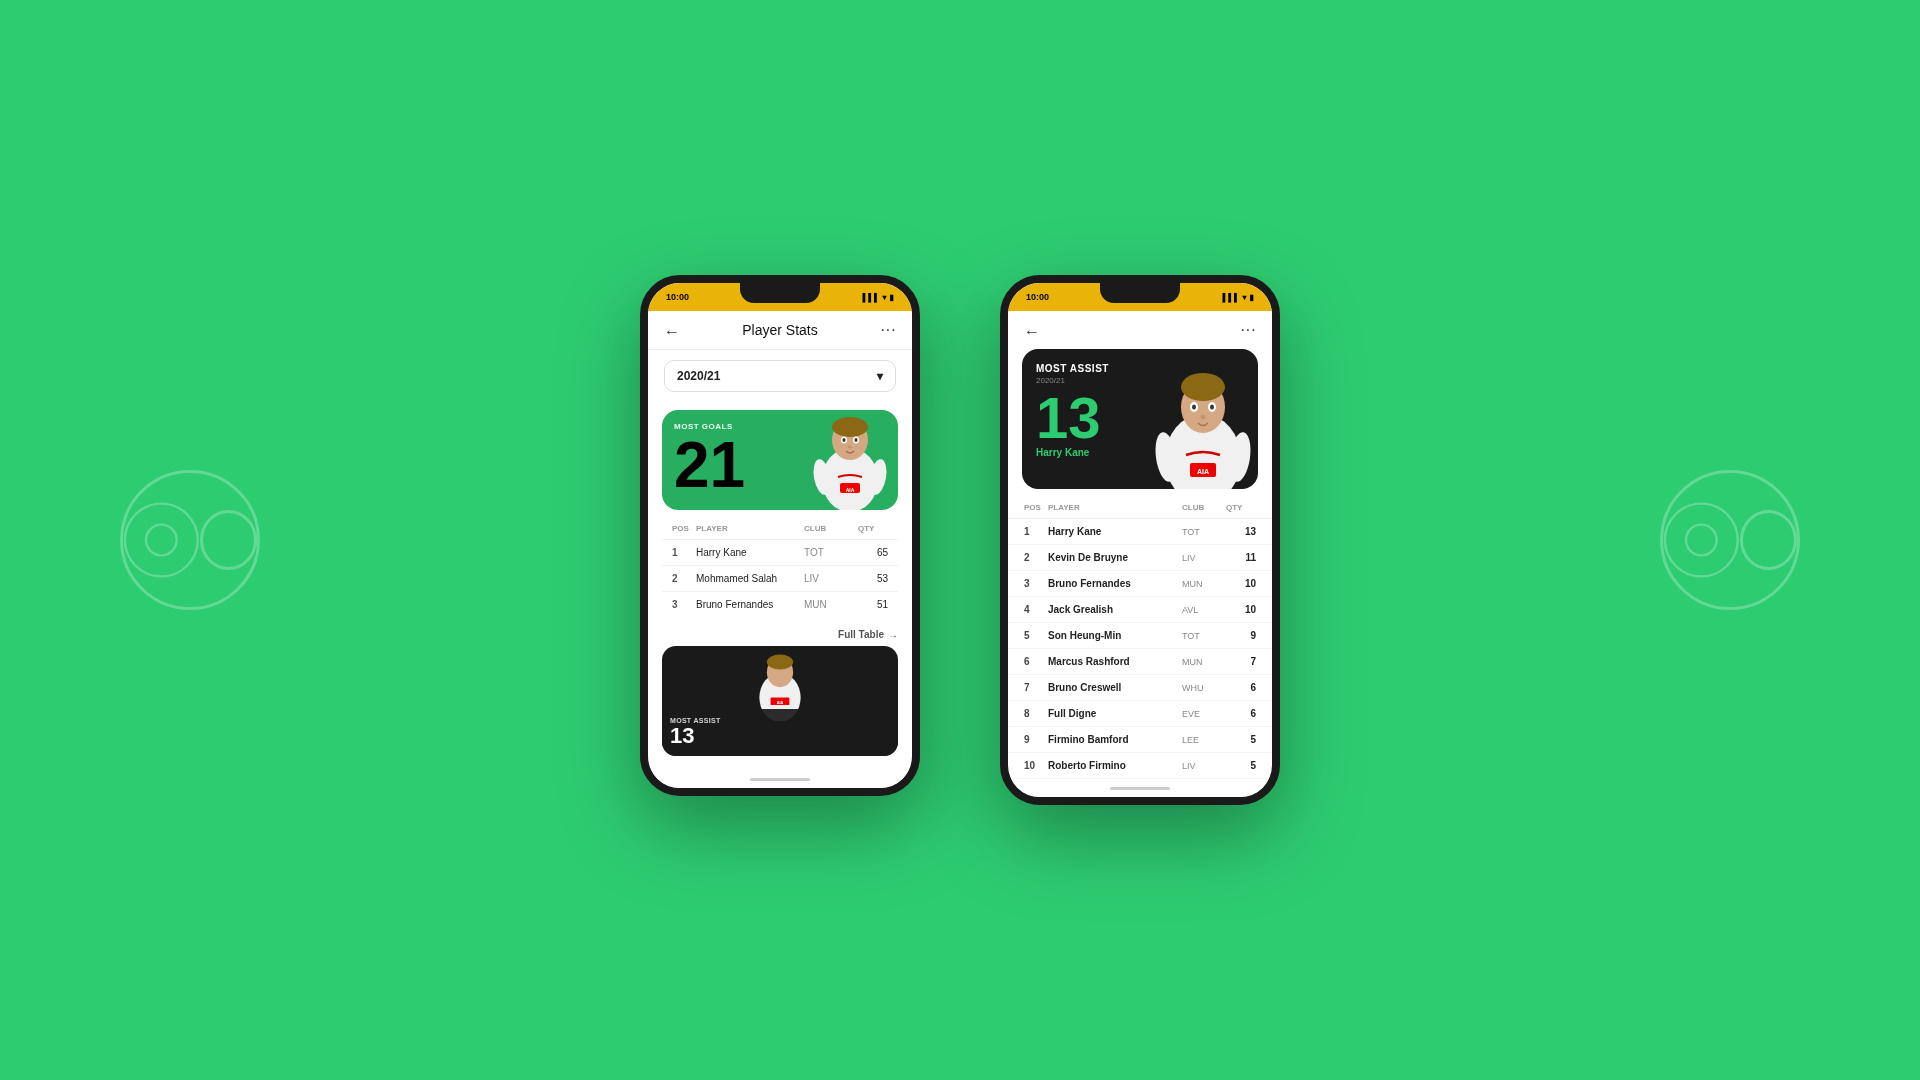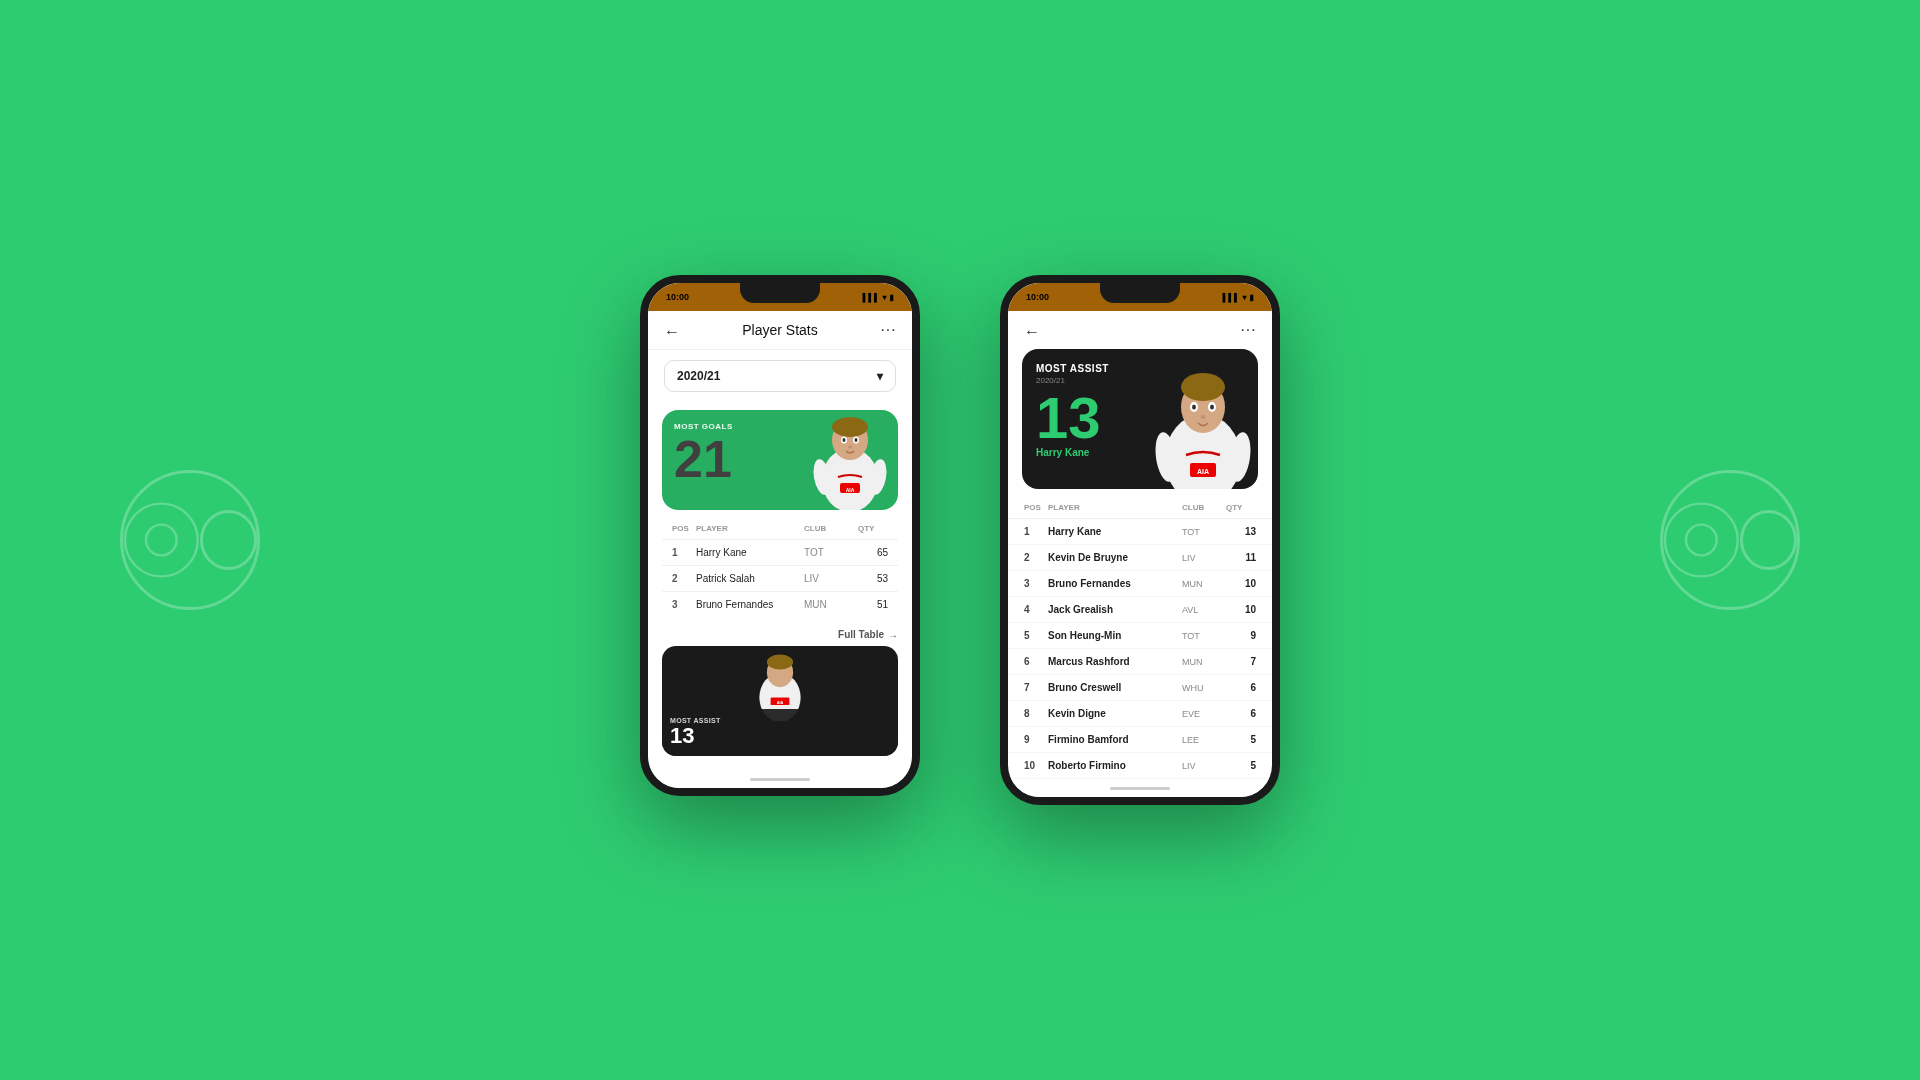--- a/index.html
+++ b/index.html
@@ -48,21 +48,21 @@
       width: 280px;
       background: #fff;
       border-radius: 40px;
       overflow: hidden;
       box-shadow: 0 30px 80px rgba(0,0,0,0.35);
       position: relative;
       border: 8px solid #1a1a1a;
     }
 
     .phone-notch-bar {
-      background: #a16207;
+      background: #eab308;
       height: 28px;
       display: flex;
       align-items: center;
       justify-content: space-between;
       padding: 4px 18px;
       font-size: 9px;
       font-weight: 600;
       color: #000;
       text-align: right;
     }
@@ -136,23 +136,23 @@
       z-index: 2;
     }
     .most-goals-label {
       font-size: 8px;
       font-weight: 800;
       color: rgba(255,255,255,0.9);
       letter-spacing: 0.5px;
       text-transform: uppercase;
     }
     .most-goals-number {
-      font-size: 52px;
+      font-size: 64px;
       font-weight: 900;
-      color: #404040;
+      color: #000000;
       line-height: 1;
       margin-top: 2px;
     }
     .player-image-goals {
       position: absolute;
       right: -5px;
       bottom: 0;
       width: 105px;
       height: 105px;
       overflow: hidden;
@@ -462,21 +462,21 @@
         <span>QTY</span>
       </div>
       <div class="stats-row">
         <span class="pos">1</span>
         <span>Harry Kane</span>
         <span class="club">TOT</span>
         <span class="qty">65</span>
       </div>
       <div class="stats-row">
         <span class="pos">2</span>
-        <span>Patrick Salah</span>
+        <span>Mohmamed Salah</span>
         <span class="club">LIV</span>
         <span class="qty">53</span>
       </div>
       <div class="stats-row">
         <span class="pos">3</span>
         <span>Bruno Fernandes</span>
         <span class="club">MUN</span>
         <span class="qty">51</span>
       </div>
     </div>
@@ -601,21 +601,21 @@
         <span class="qty">7</span>
       </div>
       <div class="full-stats-row">
         <span class="pos">7</span>
         <span class="name">Bruno Creswell</span>
         <span class="club">WHU</span>
         <span class="qty">6</span>
       </div>
       <div class="full-stats-row">
         <span class="pos">8</span>
-        <span class="name">Kevin Digne</span>
+        <span class="name">Full Digne</span>
         <span class="club">EVE</span>
         <span class="qty">6</span>
       </div>
       <div class="full-stats-row">
         <span class="pos">9</span>
         <span class="name">Firmino Bamford</span>
         <span class="club">LEE</span>
         <span class="qty">5</span>
       </div>
       <div class="full-stats-row">

